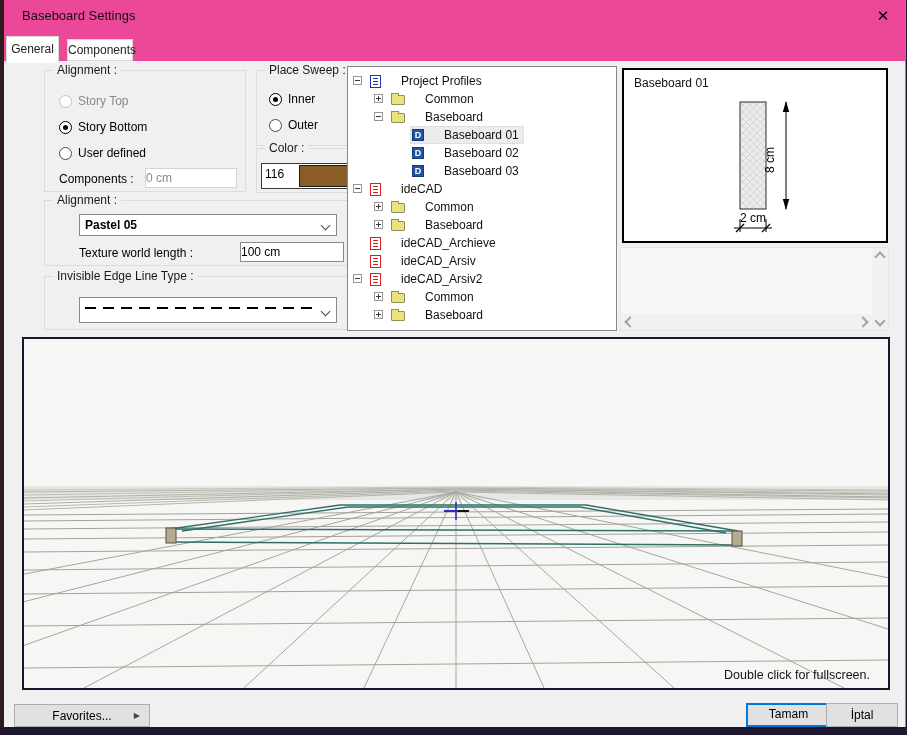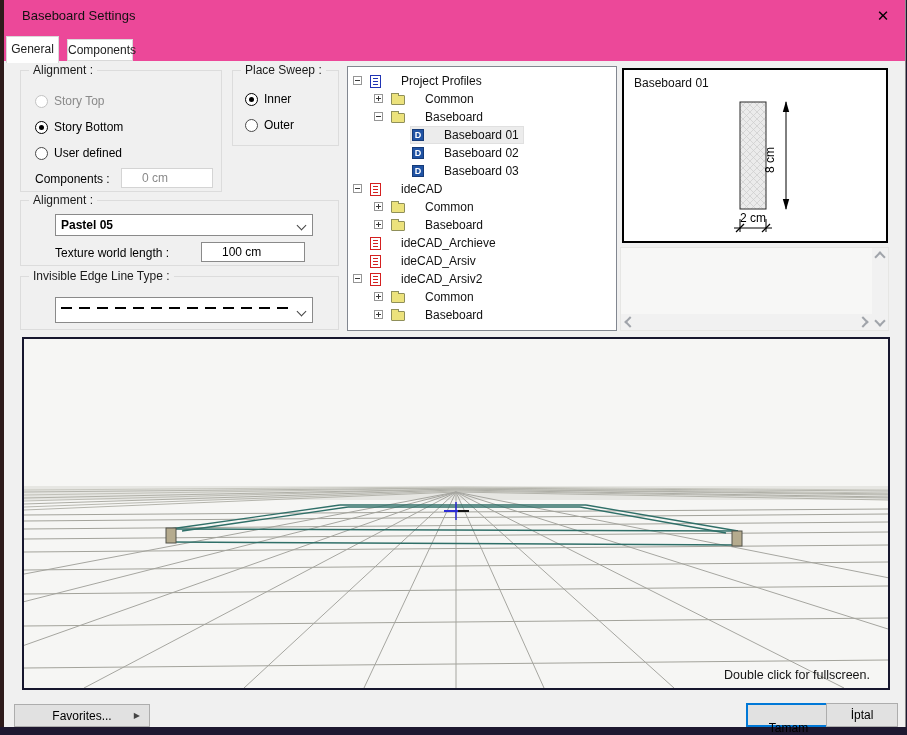--- a/index.html
+++ b/index.html
@@ -20,39 +20,39 @@
   #title{position:absolute;left:18px;top:8px;font-size:13px;color:#111;}
   #close-btn{position:absolute;right:12px;top:6px;width:20px;height:20px;text-align:center;
     font-size:15px;line-height:20px;color:#000;cursor:pointer;}
   
   .tab{position:absolute;background:#fff;border:1px solid #d9d9d9;box-sizing:border-box;
     text-align:center;font-size:12px;color:#222;}
   #tab-general{left:2px;top:36px;width:53px;height:27px;border-bottom:none;z-index:2;padding-top:5px;}
   #tab-components{left:63px;top:39px;width:66px;height:22px;padding-top:3px;z-index:1;}
   #content-bg{position:absolute;left:0;top:61px;width:100%;height:666px;background:#f0f0f0;}
   
-  .group{position:absolute;border:1px solid #dcdcdc;box-sizing:border-box;}
+  .group{position:absolute;border:1px solid #dcdcdc;box-sizing:border-box;margin-left:24px;}
   .group>.legend{position:absolute;top:-8px;left:8px;background:#f0f0f0;padding:0 4px;font-size:12px;color:#1a1a1a;white-space:nowrap;}
   #grp-alignment{left:16px;top:70px;width:202px;height:122px;}
   #grp-sweep{left:228px;top:70px;width:107px;height:76px;}
   #grp-color{left:228px;top:148px;width:107px;height:45px;}
   #grp-material{left:16px;top:200px;width:319px;height:66px;}
   #grp-invisible{left:16px;top:276px;width:319px;height:54px;}
   
   .radio-row{position:absolute;left:14px;display:flex;align-items:center;gap:6px;height:16px;}
   .radio{width:13px;height:13px;border-radius:50%;background:#fff;border:1px solid #4a4a4a;
     box-sizing:border-box;position:relative;flex:none;}
   .radio.checked{border:1px solid #000;}
   .radio.checked::after{content:"";position:absolute;left:3px;top:3px;width:5px;height:5px;border-radius:50%;background:#000;}
   .radio.disabled{border:1px solid #c3c3c3;}
   .rlabel{font-size:12px;color:#000;white-space:nowrap;}
   .rlabel.disabled{color:#8a8a8a;}
   
   .textbox{position:absolute;background:#fff;border:1px solid #8a8a8a;box-sizing:border-box;
-    font-size:12px;padding:2px 20px;line-height:15px;}
+    font-size:12px;padding:2px 0;line-height:15px;}
   .textbox.dim{border:1px solid #d4d4d4;color:#8a8a8a;}
   .combo{position:absolute;background:#fff;border:1px solid #8a8a8a;box-sizing:border-box;
     font-size:12px;padding:3px 20px 12px 5px;line-height:14px;cursor:default;font-weight:bold;}
   .combo .chev{position:absolute;right:7px;top:7px;width:6px;height:6px;border-left:1px solid #444;
     border-top:1px solid #444;transform:rotate(225deg);}
   #color-control{position:absolute;left:4px;top:14px;width:98px;height:26px;border:1px solid #3a3a3a;
     background:#fff;box-sizing:border-box;display:flex;}
   #color-index{width:36px;font-size:12px;padding:3px 2px 0 3px;box-sizing:border-box;}
   #color-swatch{flex:1;margin:1px;background:#8a5c2a;border:1px solid #1d1d1d;}
   .dash-pattern{display:block;width:228px;height:2px;margin-top:6px;
@@ -97,21 +97,21 @@
   #hs-right{right:5px;top:4px;transform:rotate(135deg);}
   
   #viewport{position:absolute;left:18px;top:337px;width:868px;height:353px;background:#f6f6f4;
     border:2px solid #17172e;box-sizing:border-box;}
   #vp-hint{position:absolute;right:18px;bottom:6px;font-size:12.5px;color:#141414;}
   
   .btn{position:absolute;background:#e1e1e1;border:1px solid #adadad;box-sizing:border-box;
     text-align:center;font-size:12px;color:#000;cursor:pointer;}
   #btn-favorites{left:10px;top:704px;width:136px;height:23px;padding-top:4px;}
   #fav-arrow{position:absolute;right:9px;top:6px;font-size:8px;color:#444;}
-  #btn-ok{left:742px;top:703px;width:85px;height:24px;border:2px solid #0078d7;padding-top:16px;}
+  #btn-ok{left:742px;top:703px;width:85px;height:24px;border:2px solid #0078d7;padding-top:2px;}
   #btn-cancel{left:822px;top:703px;width:72px;height:24px;padding-top:4px;}
   svg{display:block;}
   svg text{font-family:"Liberation Sans",sans-serif;}
 </style>
 </head>
 <body>
 
 <div id="left-sliver"></div>
 
 <div id="dialog">
@@ -149,29 +149,36 @@
     <div class="radio-row" style="top:20px;left:12px;">
       <span class="radio checked"></span>
       <span class="rlabel">Inner</span>
     </div>
     <div class="radio-row" style="top:46px;left:12px;">
       <span class="radio"></span>
       <span class="rlabel">Outer</span>
     </div>
   </div>
 
+  <div class="group" id="grp-color">
+    <span class="legend">Color :</span>
+    <div id="color-control">
+      <div id="color-index">116</div>
+      <div id="color-swatch"></div>
+    </div>
+  </div>
 
   <div class="group" id="grp-material">
     <span class="legend">Alignment :</span>
     <div class="combo" style="left:34px;top:13px;width:258px;height:22px;">
       <span>Pastel 05</span>
       <span class="chev"></span>
     </div>
     <div class="abs" style="left:34px;top:45px;">Texture world length :</div>
-    <div class="textbox" style="left:180px;top:41px;width:104px;height:20px;">100 cm</div>
+    <div class="textbox" style="left:195px;top:41px;width:104px;height:20px;">100 cm</div>
   </div>
 
   <div class="group" id="grp-invisible">
     <span class="legend">Invisible Edge Line Type :</span>
     <div class="combo" style="left:34px;top:20px;width:258px;height:26px;">
       <span class="dash-pattern"></span>
       <span class="chev" style="top:10px;"></span>
     </div>
   </div>
 

